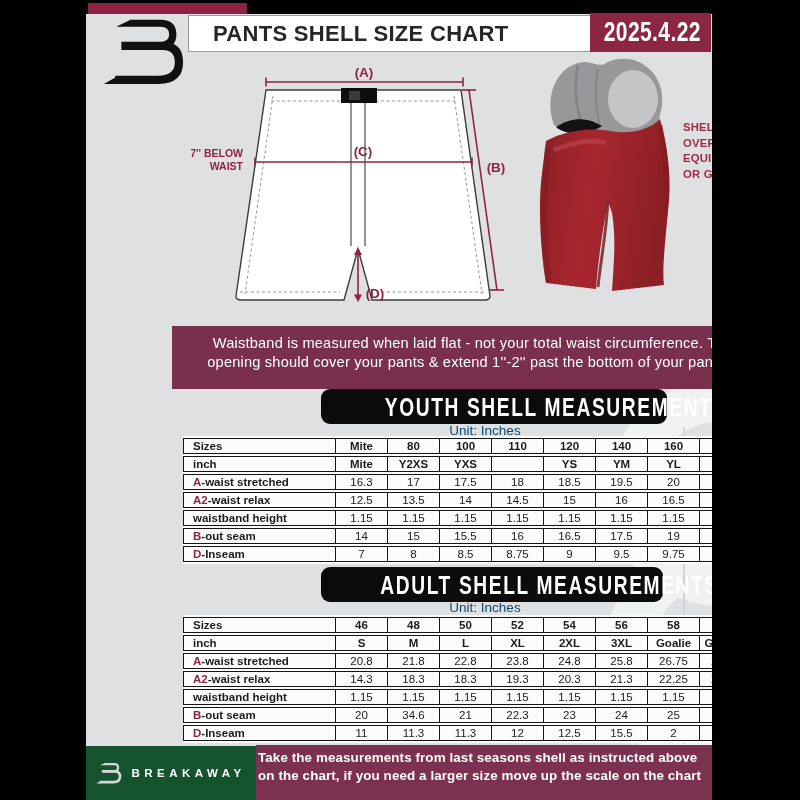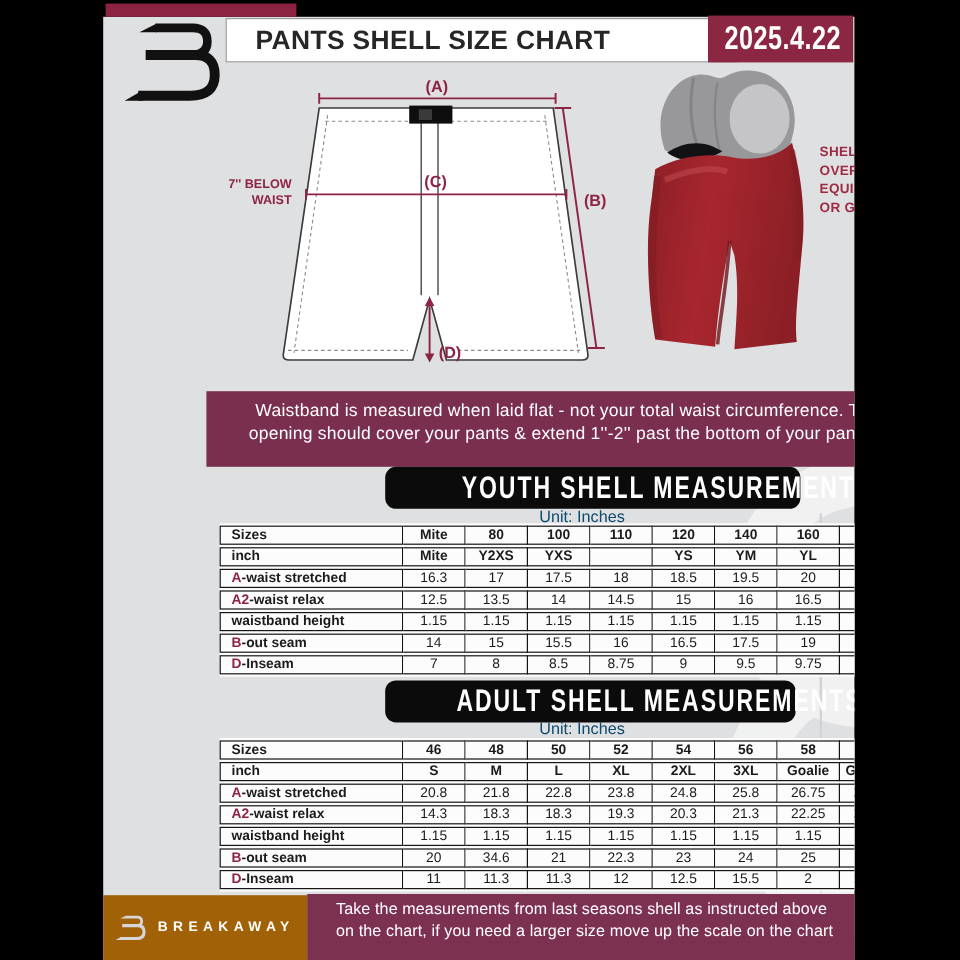--- a/index.html
+++ b/index.html
@@ -53,26 +53,26 @@
   .trow{display:table-row;margin-left:16px;}
   .tcell{display:table-cell;height:14px;line-height:14px;font-size:11.5px;color:#1b1b1b;
          border-top:1.3px solid #151515;border-bottom:1.3px solid #151515;
          border-right:1.3px solid #151515;background:#fcfcfd;vertical-align:middle;}
   .tcell.label{border-left:1.3px solid #151515;width:142px;padding-left:9px;font-weight:700;}
   .tcell.val{text-align:center;width:51px;}
   .trow.hdr .tcell{font-weight:700;}
   .pfx{color:#8e2344;}
 
   
-  .footer-black{position:absolute;left:86px;top:746px;width:170px;height:54px;background:#a16207;
+  .footer-black{position:absolute;left:86px;top:746px;width:170px;height:54px;background:#14532d;
                 display:flex;align-items:center;justify-content:center;gap:9px;}
   .brand-text{color:#fff;font-size:11.5px;font-weight:700;letter-spacing:4.5px;}
   .footer-maroon{position:absolute;left:256px;top:745px;width:456px;height:55px;background:#7d3150;
-                 color:#fff;font-size:13.4px;font-weight:400;line-height:17.6px;
-                 padding:4px 0 0 24px;box-sizing:border-box;letter-spacing:.1px;}
+                 color:#fff;font-size:13.4px;font-weight:700;line-height:17.6px;
+                 padding:4px 0 0 2px;box-sizing:border-box;letter-spacing:.1px;}
 </style>
 </head>
 <body>
 
 <div class="page">
 
   <svg class="watermark" viewBox="0 0 626 800">
     <g opacity="0.55">
       <circle cx="634" cy="493" r="92" fill="none" stroke="#ffffff" stroke-width="42"></circle>
       <circle cx="640" cy="658" r="100" fill="none" stroke="#ffffff" stroke-width="46"></circle>

